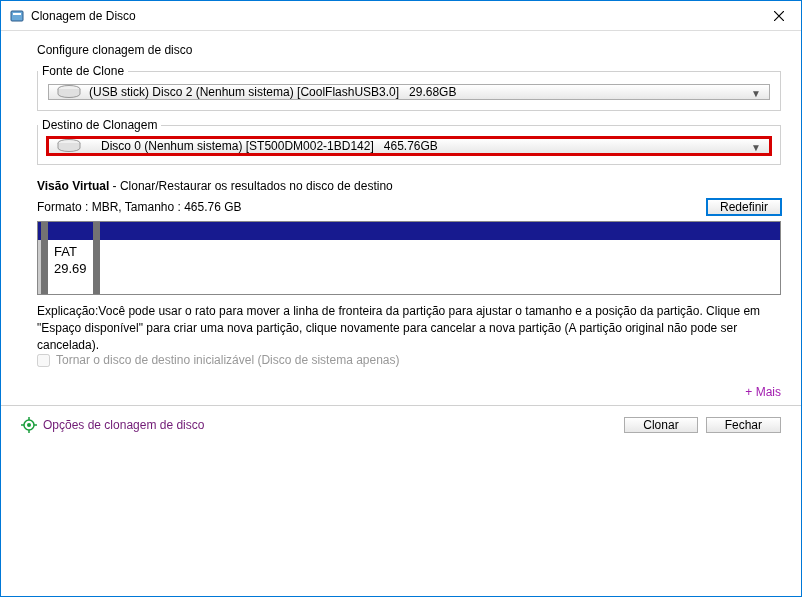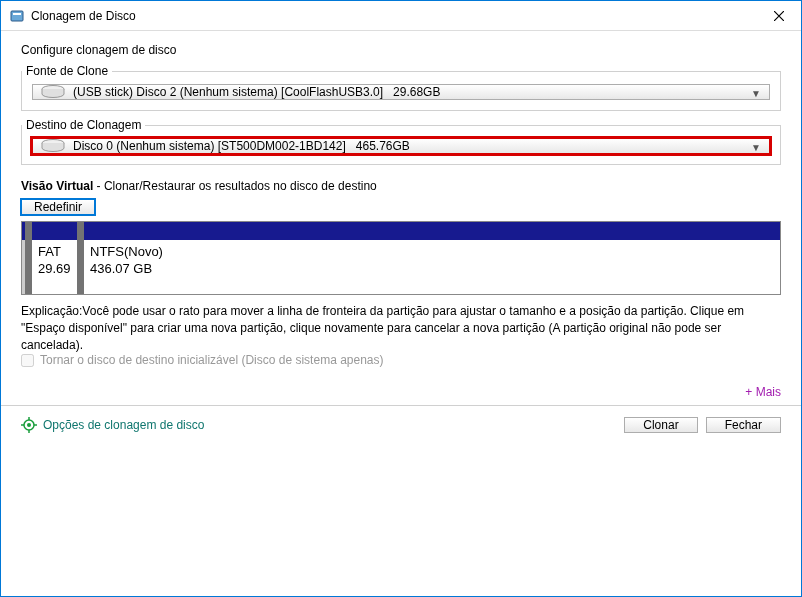--- a/index.html
+++ b/index.html
@@ -1,26 +1,26 @@
 <!DOCTYPE html>
 <html><head>
 <meta charset="utf-8">
 <style>
 * { box-sizing: border-box; margin: 0; padding: 0; }
 body { font-family: "Segoe UI", Tahoma, sans-serif; font-size: 12px; background: #fff; color: #000; width: 802px; height: 597px; border: 1px solid #0078d7; overflow: hidden; }
 .titlebar { height: 30px; display: flex; align-items: center; padding: 0 0 0 8px; border-bottom: 1px solid #ddd; }
 .titlebar-icon { width: 16px; height: 16px; margin-right: 6px; }
 .titlebar-title { flex: 1; font-size: 12px; }
 .close-btn { width: 45px; height: 30px; display: flex; align-items: center; justify-content: center; cursor: pointer; }
-.content { padding: 12px 20px 0 20px; }
+.content { padding: 12px 20px 0 36px; }
 .subtitle { font-size: 12px; margin-bottom: 14px; }
 .group { border: 1px solid #d0d0d0; padding: 12px 10px 10px 10px; margin-bottom: 14px; position: relative; }
 .group-label { position: absolute; top: -8px; left: 0; background: #fff; padding: 0 4px; font-size: 12px; }
 .dropdown { width: 100%; height: 16px; border: 1px solid #adadad; background: linear-gradient(#fff, #e8e8e8); display: flex; align-items: flex-end; padding: 0 8px; cursor: pointer; position: relative; }
-.dropdown.highlight { outline: 3px solid #d60000; outline-offset: -1px; border-color: #d60000; }
+.dropdown.highlight { outline: 3px solid #d60000; outline-offset: -1px; border-color: #d60000; gap: 12px; }
 .disk-icon { width: 24px; height: 14px; margin-right: 8px; }
 .dropdown-text { flex: 1; font-size: 12px; white-space: pre; }
 .dropdown-arrow { font-size: 10px; color: #555; }
 .section-title { font-size: 12px; margin-bottom: 6px; }
 .section-title b { font-weight: bold; }
 .format-row { display: flex; align-items: center; margin-bottom: 6px; }
 .format-text { flex: 1; font-size: 12px; }
 .btn { height: 16px; padding: 0 12px; border: 1px solid #adadad; background: linear-gradient(#fff, #e8e8e8); font-size: 12px; cursor: pointer; }
 .btn.outlined { outline: 2px solid #0078d7; outline-offset: -1px; }
 .partition-box { border: 1px solid #888; height: 74px; display: flex; margin-bottom: 8px; }
@@ -29,21 +29,21 @@
 .part-col.gray { width: 10px; background: #ccc; }
 .part-header { height: 18px; background: #171a8f; }
 .part-body { flex: 1; padding: 4px 6px; font-size: 13px; line-height: 1.3; }
 .part-fat { width: 52px; }
 .explain { font-size: 12px; line-height: 1.4; }
 .checkbox-row { display: flex; align-items: flex-end; color: #999; margin-bottom: 18px; }
 .checkbox-row input { margin-right: 6px; }
 .more-link { text-align: right; color: #a21caf; font-size: 12px; cursor: pointer; margin-bottom: 6px; }
 .footer { height: 38px; border-top: 1px solid #d0d0d0; display: flex; align-items: center; padding: 0 20px; }
 .footer-icon { width: 16px; height: 16px; margin-right: 6px; }
-.footer-link { color: #0f766e; font-size: 12px; cursor: pointer; flex: 1; }
+.footer-link { color: #701a75; font-size: 12px; cursor: pointer; flex: 1; }
 .footer .btn { margin-left: 8px; padding: 0 18px; }
 </style>
 </head>
 <body>
 
 <div class="titlebar">
   <svg class="titlebar-icon" viewBox="0 0 16 16">
       <rect x="2" y="3" width="12" height="10" rx="1" fill="#6aa8d8" stroke="#2a5a8a" stroke-width="1"></rect>
       <rect x="4" y="5" width="8" height="2" fill="#fff"></rect>
     </svg>
@@ -78,40 +78,37 @@
           <path d="M1 4 v5 a11 3.5 0 0 0 22 0 v-5" fill="#e0e0e0" stroke="#999"></path>
         </svg>
       <span class="dropdown-text">Disco 0 (Nenhum sistema) [ST500DM002-1BD142]   465.76GB</span>
       <span class="dropdown-arrow">▼</span>
     </div>
   </div>
 
   <div class="section-title"><b>Visão Virtual</b><span> - Clonar/Restaurar os resultados no disco de destino</span></div>
 
   <div class="format-row">
+    <span class="format-text">Formato : MBR,  Tamanho : 465.76 GB</span>
     <button class="btn outlined">Redefinir</button>
   </div>
 
   <div class="partition-box">
     <div class="part-col gray">
         <div class="part-header"></div>
       </div>
     <div class="part-col part-fat">
       <div class="part-header"></div>
       <div class="part-body">
         <div>FAT</div>
         <div>29.69</div>
       </div>
     </div>
     <div class="part-col">
       <div class="part-header"></div>
-      <div class="part-body">
-        <div>NTFS(Novo)</div>
-        <div>436.07 GB</div>
-      </div>
     </div>
   </div>
 
   <div class="explain">Explicação:Você pode usar o rato para mover a linha de fronteira da partição para ajustar o tamanho e a posição da partição. Clique em "Espaço disponível" para criar uma nova partição, clique novamente para cancelar a nova partição (A partição original não pode ser cancelada).</div>
 
   <div class="checkbox-row">
     <input type="checkbox" disabled="" style="">
     <span>Tornar o disco de destino inicializável (Disco de sistema apenas)</span>
   </div>
 

